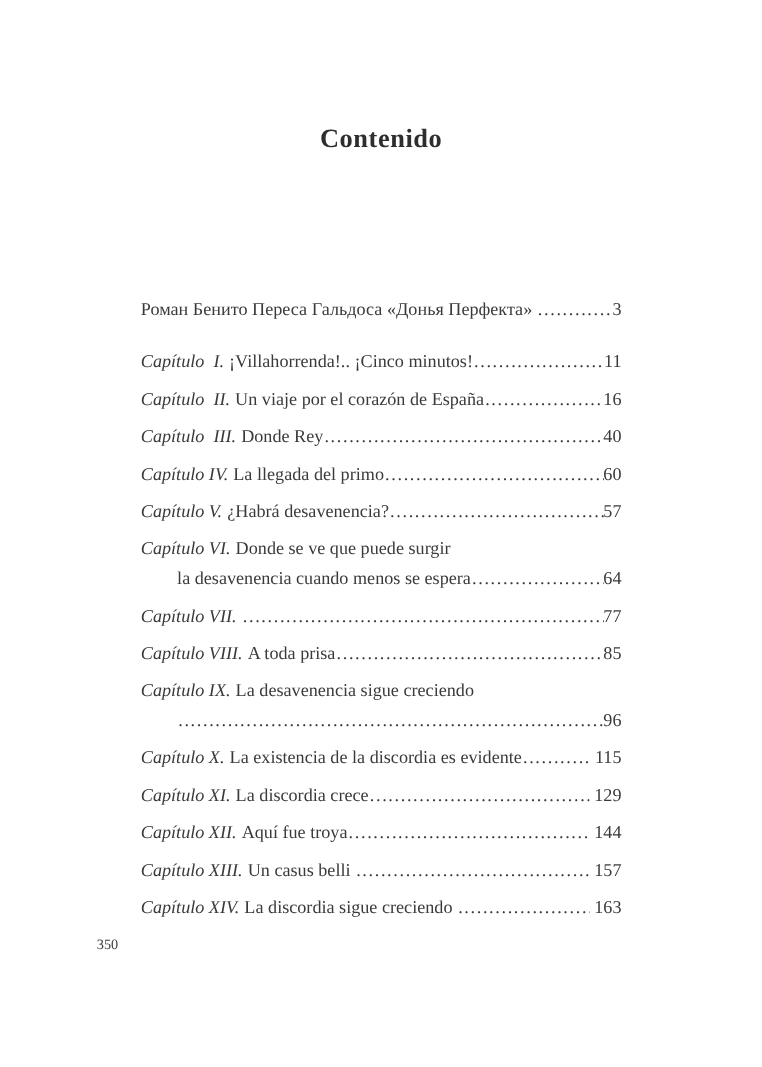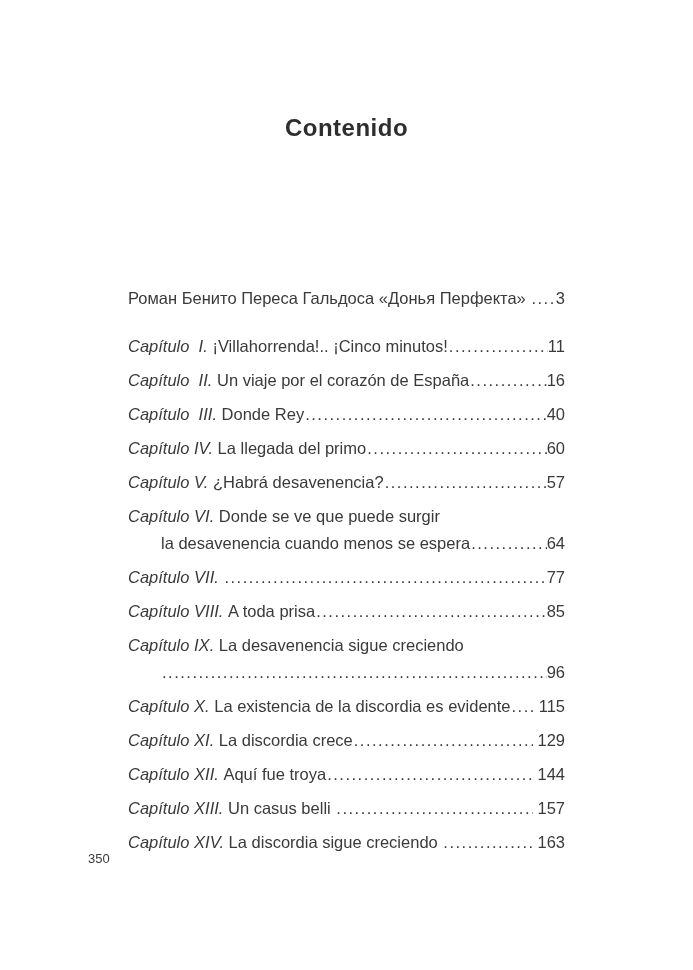--- a/index.html
+++ b/index.html
@@ -5,39 +5,39 @@
   html, body {
     margin: 0;
     padding: 0;
     background: #ffffff;
   }
   .page {
     position: relative;
     width: 693px;
     height: 970px;
     background: #ffffff;
-    font-family: Liberation Sans, sans-serif;
+    font-family: Liberation Serif, serif;
     color: #3a3a3a;
     overflow: hidden;
   }
   .title {
     position: absolute;
     top: 114px;
     left: 0;
     width: 693px;
     margin: 0;
     text-align: center;
     font-size: 24px;
     font-weight: bold;
     letter-spacing: 0.5px;
     color: #2e2e2e;
   }
   .toc {
     position: absolute;
-    top: 285px;
+    top: 267px;
     left: 128px;
     width: 437px;
     font-size: 16.5px;
   }
   .entry {
     margin-bottom: 7px;
   }
   .entry.gap-after {
     margin-bottom: 21px;
   }

